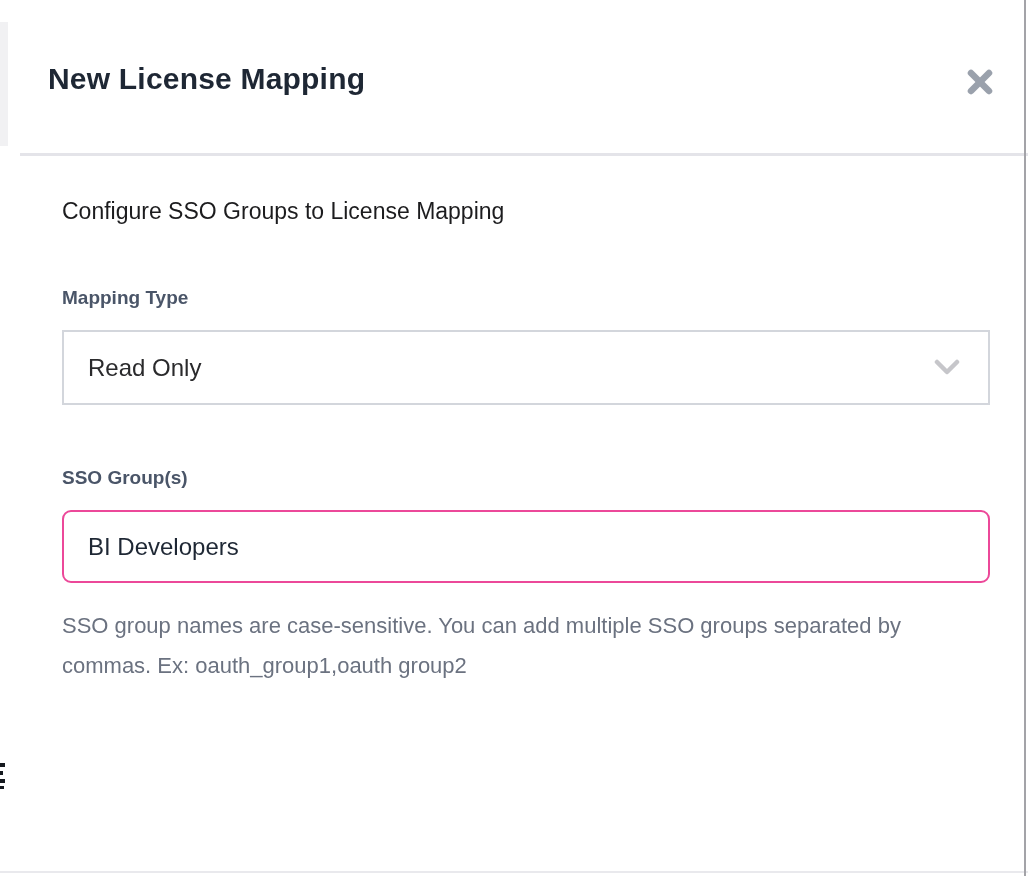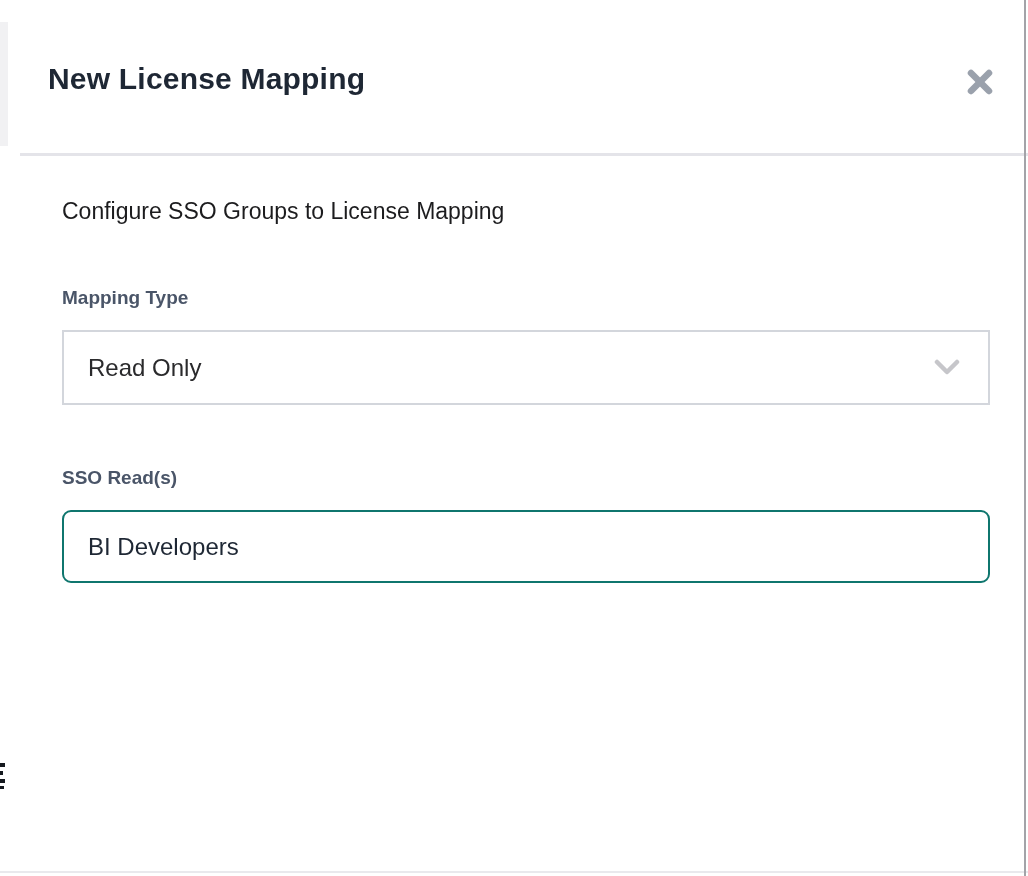--- a/index.html
+++ b/index.html
@@ -91,21 +91,21 @@
   .select-value {
     font-size: 24px;
     color: #2a2a2c;
   }
   .select-chevron {
     position: absolute; right: 28px; top: 26px;
   }
   .text-input {
     width: 928px; height: 73px;
     background: #ffffff;
-    border: 2px solid #0f766e;
+    border: 2px solid #ec4899;
     border-radius: 9px;
     padding: 0 24px;
     font-family: "Liberation Sans", "DejaVu Sans", sans-serif;
     font-size: 24px;
     color: #1e2734;
     outline: none;
     display: block;
     margin-bottom: 23px;
   }
   .helper-text {
@@ -154,23 +154,24 @@
       <label class="field-label">Mapping Type</label>
       <div class="select-control">
         <span class="select-value">Read Only</span>
         <span class="select-chevron">
           <svg width="26" height="20" viewBox="0 0 26 20">
             <polyline points="3,4 13,14 23,4" fill="none" stroke="#c6c6ca" stroke-width="4.5" stroke-linecap="round" stroke-linejoin="round"></polyline>
           </svg>
         </span>
       </div>
 
-      <label class="field-label">SSO Read(s)</label>
+      <label class="field-label">SSO Group(s)</label>
       <input class="text-input" type="text" value="BI Developers" style="">
 
+      <p class="helper-text">SSO group names are case-sensitive. You can add multiple SSO groups separated by commas. Ex: oauth_group1,oauth group2</p>
 
     </div>
   </div>
 
   <div class="bottom-divider"></div>
   <div class="right-edge-line"></div>
 
 </div>
 
 </body></html>

